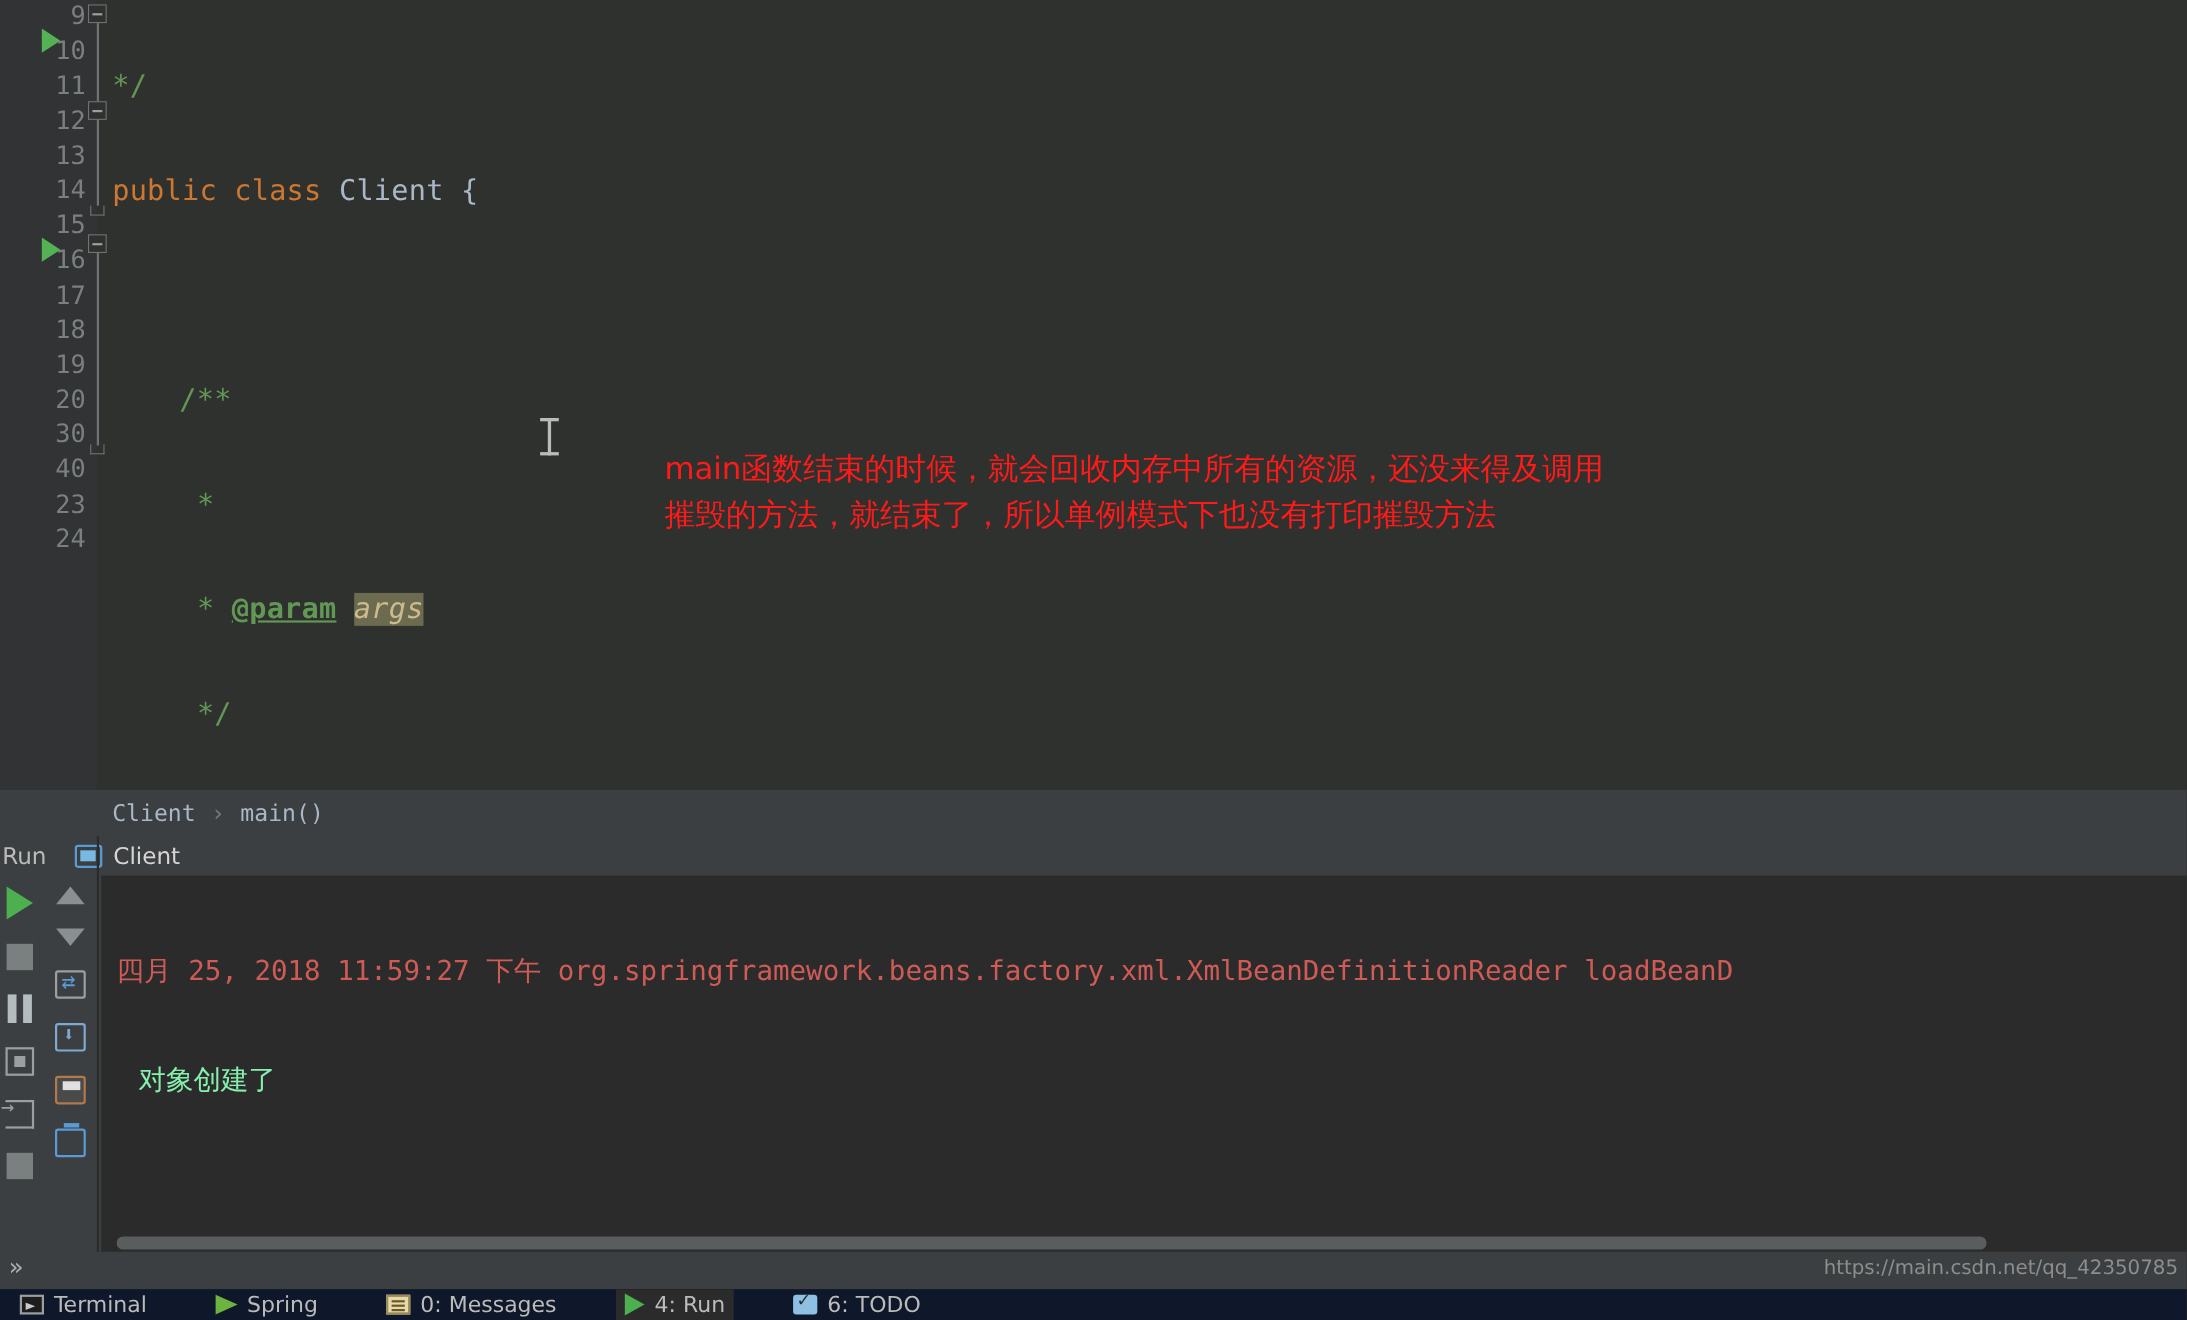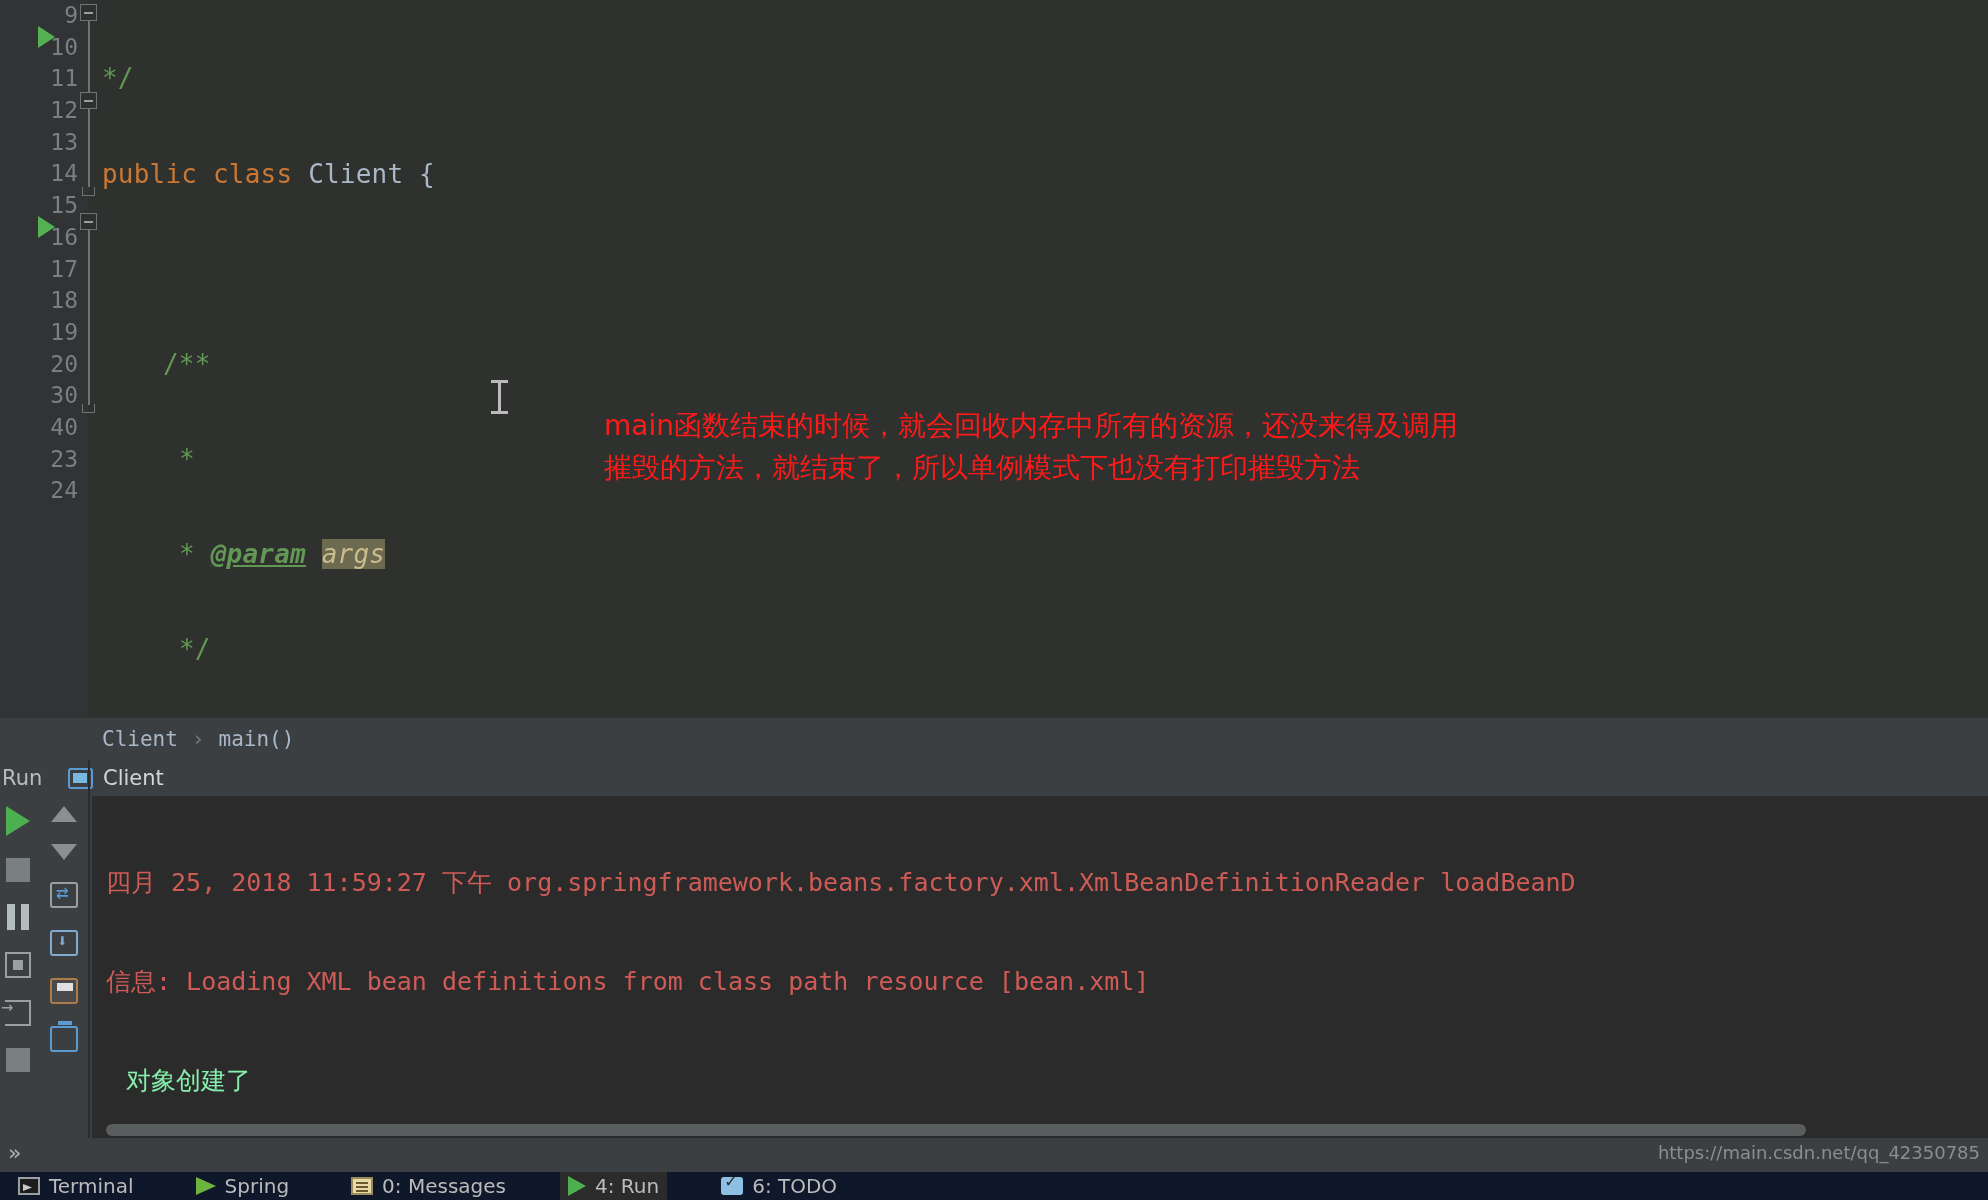--- a/index.html
+++ b/index.html
@@ -32,21 +32,21 @@
 
   .code { position:absolute; left:102px; top:0; width:1886px; height:718px;
     font-size:26px; line-height:31.7px; white-space:pre;
     font-family:"DejaVu Sans Mono", monospace; letter-spacing:0.2px; }
   .cl { height:31.7px; }
 
   .kw      { color:#cc7832; }
   .plain   { color:#a9b7c6; }
   .cls     { color:#a9b7c6; }
   .doc     { color:#629755; }
-  .doctag  { color:#629755; font-style:italic; font-weight:bold;
+  .doctag  { color:#629755; font-weight:bold;
              text-decoration:underline; }
   .docval  { color:#cbbb8e; background:#6c6a4f; font-style:italic; }
   .mousecur { position:absolute; left:498px; top:380px; width:3px; height:34px;
     background:#bbb; }
   .mousecur:before, .mousecur:after { content:""; position:absolute; left:-7px;
     width:17px; height:3px; background:#bbb; }
   .mousecur:before { top:0; } .mousecur:after { bottom:0; }
 
   .annot { position:absolute; left:604px; top:405px; color:#ff1a1a;
     font-size:28px; line-height:42px; font-family:"DejaVu Sans", sans-serif;
@@ -253,21 +253,20 @@
       <span class="ico ico-up"></span>
       <span class="ico ico-down"></span>
       <span class="ico ico-box ico-wrap"></span>
       <span class="ico ico-box ico-save"></span>
       <span class="ico ico-box ico-print"></span>
       <span class="ico ico-box ico-trash"></span>
     </div>
 
     <div class="console">
       <div class="c-red">四月 25, 2018 11:59:27 下午 org.springframework.beans.factory.xml.XmlBeanDefinitionReader loadBeanD</div>
-      <div class="c-red">信息: Loading XML bean definitions from class path resource [bean.xml]</div>
       <div class="c-white">对象创建了</div>
       
       
       
       
     </div>
 
     <div class="hscroll"></div>
   </div>
 

